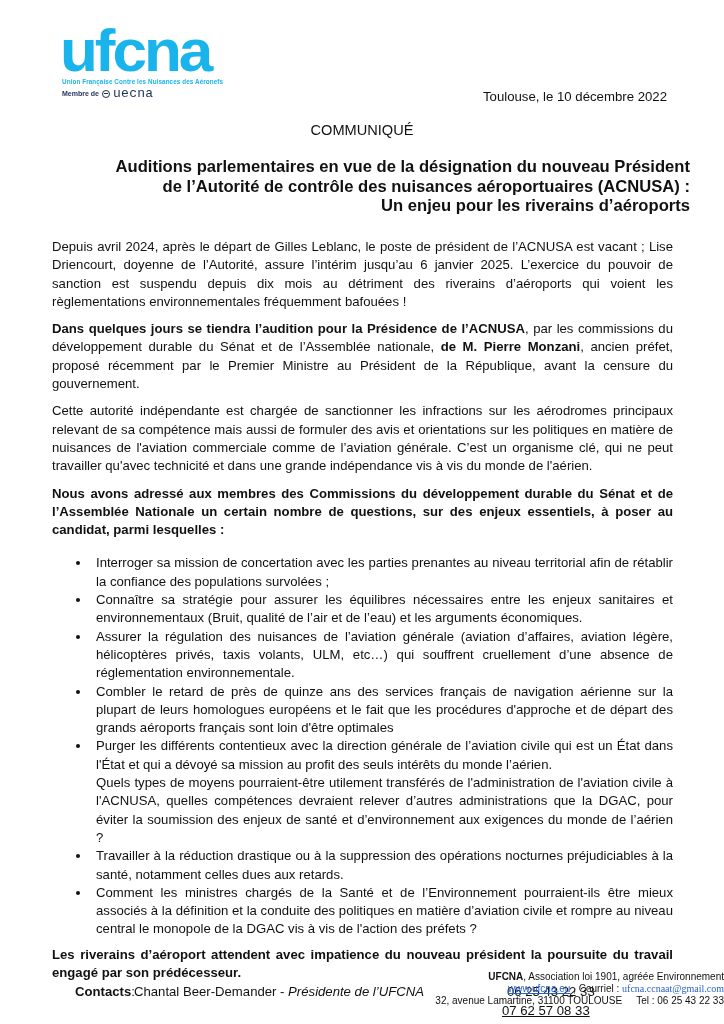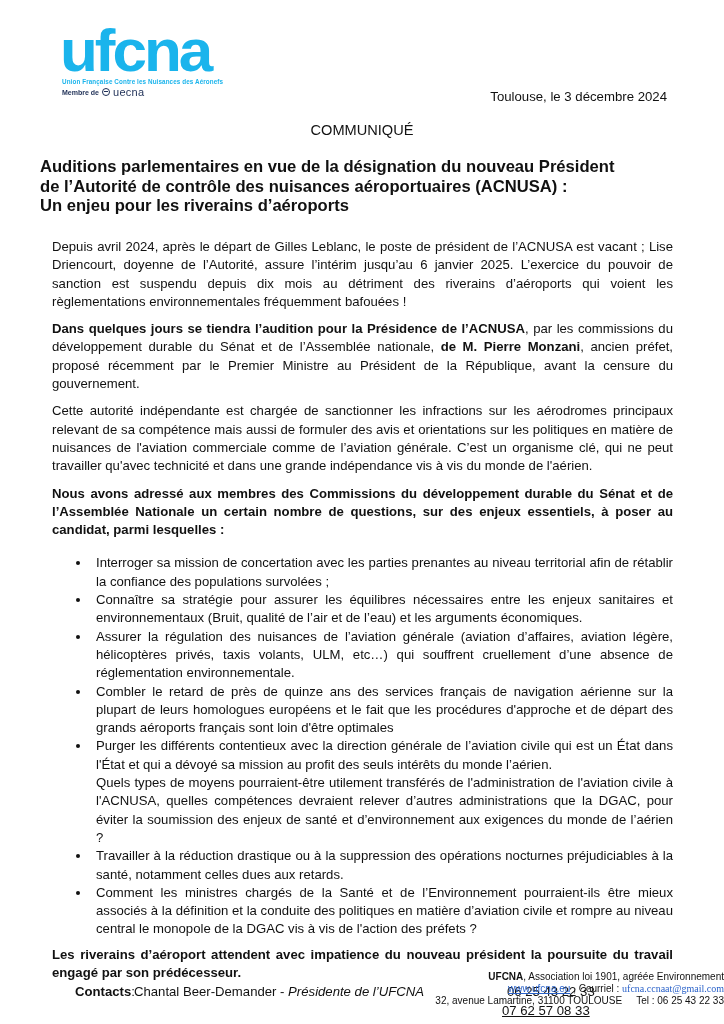--- a/index.html
+++ b/index.html
@@ -13,27 +13,27 @@
                font-weight:bold; font-size:62px; line-height:52px; letter-spacing:-3px;
                color:#1ab4ec; transform:scaleY(0.95); transform-origin:top left; }
   .logo-sub { position:absolute; left:2px; top:52px; font-size:6.3px; font-weight:bold;
               color:#1ab4ec; white-space:nowrap; letter-spacing:0.1px; }
   .logo-member { position:absolute; left:2px; top:60px; font-size:7px; font-weight:bold;
                  color:#1e2f56; white-space:nowrap; display:flex; align-items:center; gap:3px; }
   .logo-member .globe { display:inline-block; width:8px; height:8px; border-radius:50%;
                         border:1.2px solid #1e2f56; box-sizing:border-box; position:relative; }
   .logo-member .globe::after { content:""; position:absolute; left:1px; top:2px; width:4px; height:2px;
                                border-top:1px solid #1e2f56; }
-  .logo-member .ecna { color:#1e2f56; font-weight:normal; font-size:11px; letter-spacing:0.3px; }
+  .logo-member .ecna { color:#1e2f56; font-weight:normal; font-size:13px; letter-spacing:0.3px;font-family:Liberation Mono, monospace; }
 
   .date { position:absolute; right:57px; top:89px; font-size:13.2px; }
 
   .kind { position:absolute; left:0; width:724px; top:122px; text-align:center; font-size:14.6px; }
 
-  .title { position:absolute; left:40px; width:650px; top:157px; text-align:left;
+  .title { position:absolute; left:40px; width:650px; top:157px; text-align:right;
            font-weight:bold; font-size:16.6px; line-height:19.5px; }
 
   .body { position:absolute; left:52px; width:621px; top:238px; font-size:13.15px; line-height:18.3px; }
   .body p { margin:0 0 9px 0; text-align:justify; }
   .body b { font-weight:bold; }
 
   ul.bullets { list-style:none; margin:0 0 7px 0; padding:0; }
   ul.bullets li { position:relative; padding-left:44px; text-align:justify; margin:0 0 0 0; }
   ul.bullets li .dot { position:absolute; left:24px; top:7px; width:4px; height:4px;
                        border-radius:50%; background:#111; }
@@ -66,21 +66,21 @@
   <div class="logo">
     <div class="logo-word">ufcna</div>
     <div class="logo-sub">Union Française Contre les Nuisances des Aéronefs</div>
     <div class="logo-member">
       <span>Membre de</span>
       <span class="globe"></span>
       <span class="ecna">uecna</span>
     </div>
   </div>
 
-  <div class="date">Toulouse, le 3 décembre 2024</div>
+  <div class="date">Toulouse, le 10 décembre 2022</div>
 
   <div class="kind">COMMUNIQUÉ</div>
 
   <div class="title">
     <div>Auditions parlementaires en vue de la désignation du nouveau Président</div>
     <div>de l’Autorité de contrôle des nuisances aéroportuaires (ACNUSA) :</div>
     <div>Un enjeu pour les riverains d’aéroports</div>
   </div>
 
   <div class="body">

